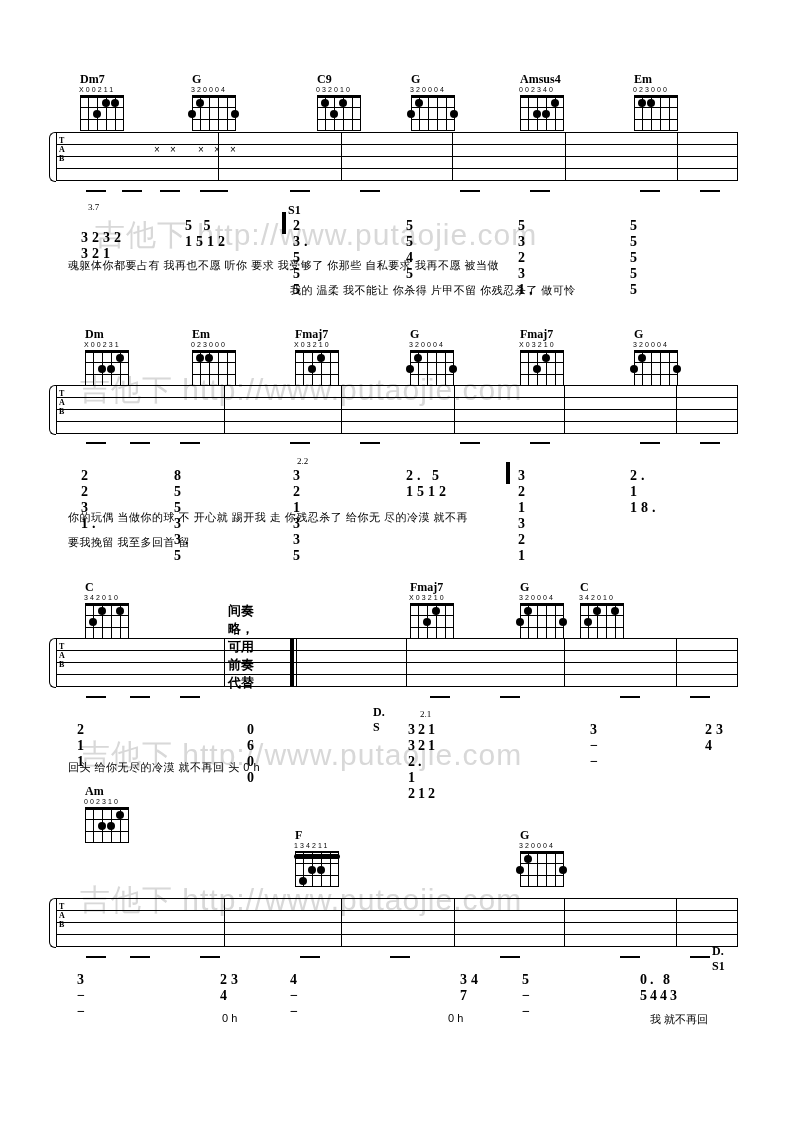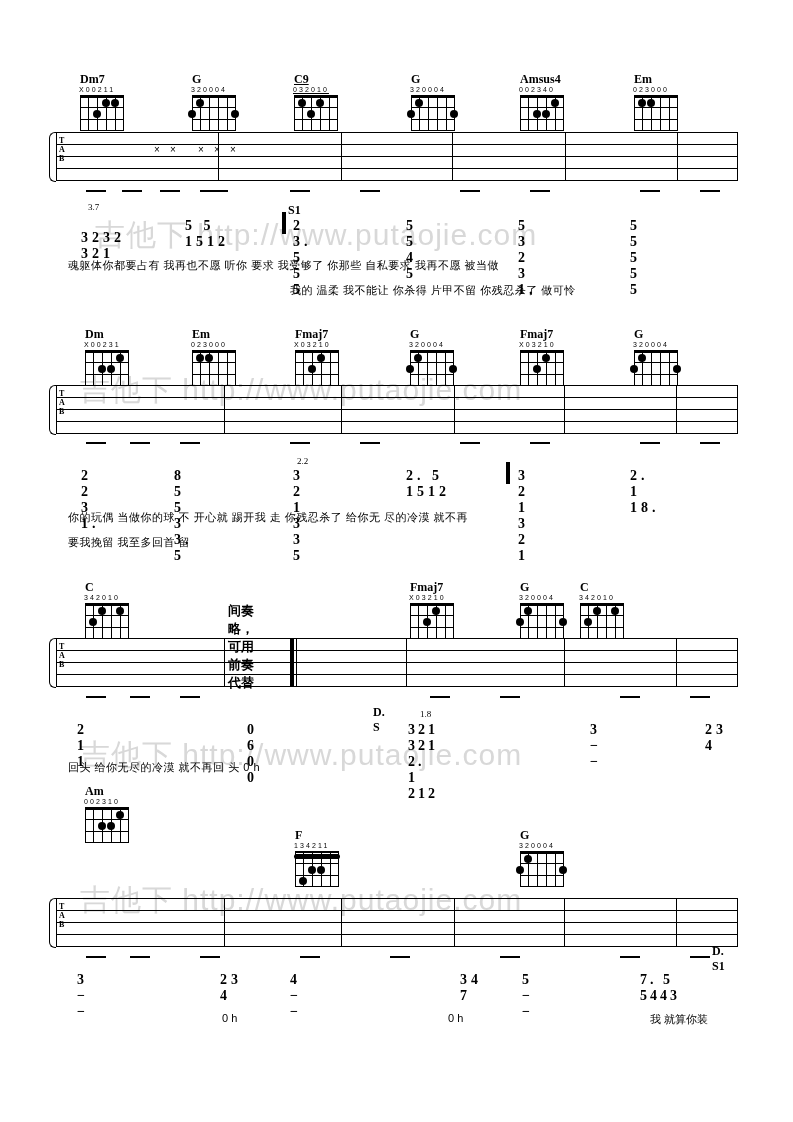--- a/index.html
+++ b/index.html
@@ -79,21 +79,21 @@
           <div class="vl" style="left:43px;"></div>
         <div class="hl" style="top:12px;"></div>
           <div class="hl" style="top:24px;"></div>
           <div class="hl" style="top:35px;"></div>
         <div class="dot" style="left:-4px;top:15px;"></div>
           <div class="dot" style="left:4px;top:4px;"></div>
         <div class="dot" style="left:39px;top:15px;"></div>
       </div>
     </div>
 
-    <div class="chord" style="left:292px;top:72px;text-decoration:underline;">
+    <div class="chord" style="left:315px;top:72px;">
       <div class="cname">C9</div>
       <div class="cfing">032010</div>
       <div class="grid">
         <div class="nut"></div>
         <div class="vl" style="left:0;"></div>
           <div class="vl" style="left:8px;"></div>
           <div class="vl" style="left:17px;"></div>
         <div class="vl" style="left:26px;"></div>
           <div class="vl" style="left:35px;"></div>
           <div class="vl" style="left:43px;"></div>
@@ -483,21 +483,21 @@
       <div class="beam" style="left:120px;top:8px;width:20px;"></div>
       <div class="beam" style="left:370px;top:8px;width:20px;"></div>
       <div class="beam" style="left:440px;top:8px;width:20px;"></div>
       <div class="beam" style="left:560px;top:8px;width:20px;"></div>
       <div class="beam" style="left:630px;top:8px;width:20px;"></div>
     </div>
 
     <div class="numb" style="left:77px;top:722px;letter-spacing:4px;">2 1  1</div>
     <div class="numb" style="left:247px;top:722px;letter-spacing:8px;">0 6 0 0</div>
     <div class="lbl" style="left:373px;top:705px;font-weight:bold;font-size:12px;">D. S</div>
-    <div class="lbl" style="left:420px;top:709px;font-size:9px;">1.8</div>
+    <div class="lbl" style="left:420px;top:709px;font-size:9px;">2.1</div>
     <div class="numb" style="left:408px;top:722px;letter-spacing:3px;">321 321 2. 1 212</div>
     <div class="numb" style="left:590px;top:722px;letter-spacing:18px;">3 − −</div>
     <div class="numb" style="left:705px;top:722px;letter-spacing:4px;">23 4</div>
 
     <div class="lyr" style="left:68px;top:760px;letter-spacing:0.5px;">回头                                      给你无尽的冷漠   就不再回 头                    0 h</div>
   </div>
 
   <div class="sys">
 
     <div class="chord" style="left:83px;top:784px;">
@@ -589,20 +589,20 @@
       <div class="beam" style="left:630px;top:8px;width:20px;"></div>
     </div>
 
     <div class="lbl" style="left:712px;top:944px;font-weight:bold;font-size:12px;">D. S1</div>
 
     <div class="numb" style="left:77px;top:972px;letter-spacing:20px;">3 − −</div>
     <div class="numb" style="left:220px;top:972px;letter-spacing:4px;">23 4</div>
     <div class="numb" style="left:290px;top:972px;letter-spacing:20px;">4 − −</div>
     <div class="numb" style="left:460px;top:972px;letter-spacing:4px;">34 7</div>
     <div class="numb" style="left:522px;top:972px;letter-spacing:20px;">5 − −</div>
-    <div class="numb" style="left:640px;top:972px;letter-spacing:3px;">7. 5 5443</div>
+    <div class="numb" style="left:640px;top:972px;letter-spacing:3px;">0. 8 5443</div>
 
     <div class="lyr" style="left:222px;top:1012px;">0 h</div>
     <div class="lyr" style="left:448px;top:1012px;">0 h</div>
-    <div class="lyr" style="left:650px;top:1012px;">我 就算你装</div>
+    <div class="lyr" style="left:650px;top:1012px;">我 就不再回</div>
   </div>
 
 </div>
 
 </body></html>

